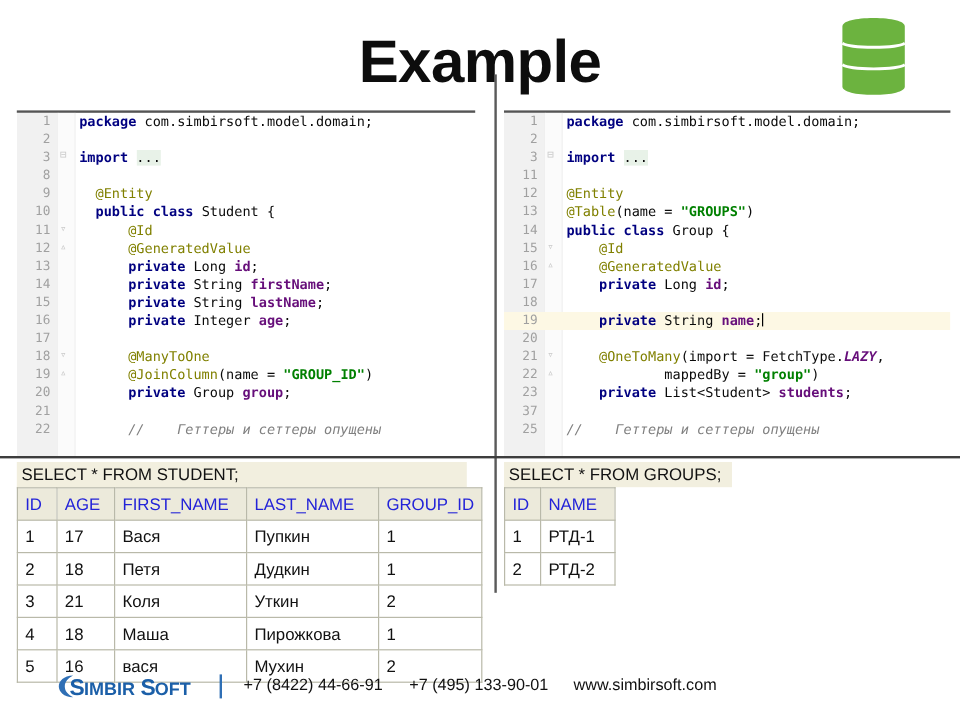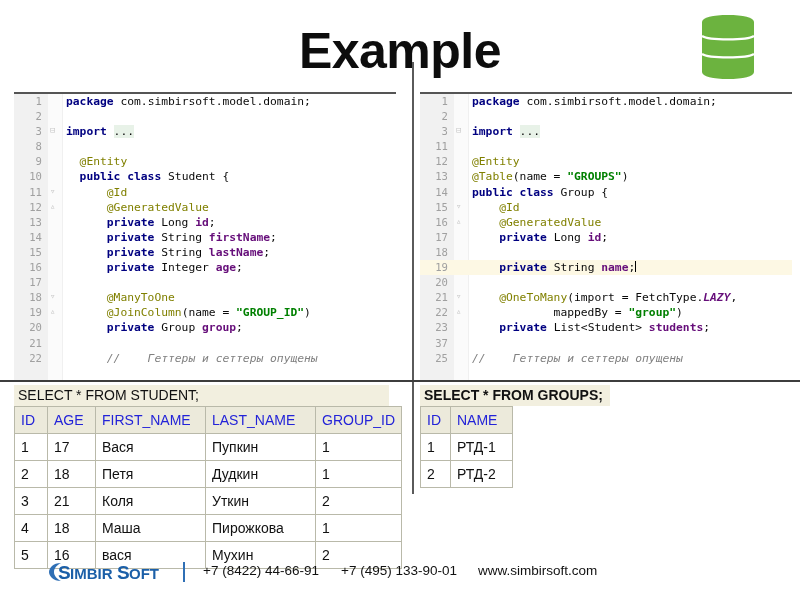--- a/index.html
+++ b/index.html
@@ -120,21 +120,21 @@
 
   .sql-caption{
     background:#f2efdf;
     color:#111111;
     font-size:14px;
     padding:2px 4px 3px 4px;
     font-family:"Liberation Sans", sans-serif;
     white-space:nowrap;
   }
   #sql-left .sql-caption { width:375px; box-sizing:border-box;}
-  #sql-right .sql-caption{ width:190px; box-sizing:border-box;font-weight:bold;}
+  #sql-right .sql-caption{ width:190px; box-sizing:border-box;}
 
   table.rs{
     border-collapse:collapse;
     background:#ffffff;
     font-size:14px;
     font-family:"Liberation Sans", sans-serif;
     table-layout:fixed;
   }
   table.rs td, table.rs th{
     border:1px solid #b9b9a9;

